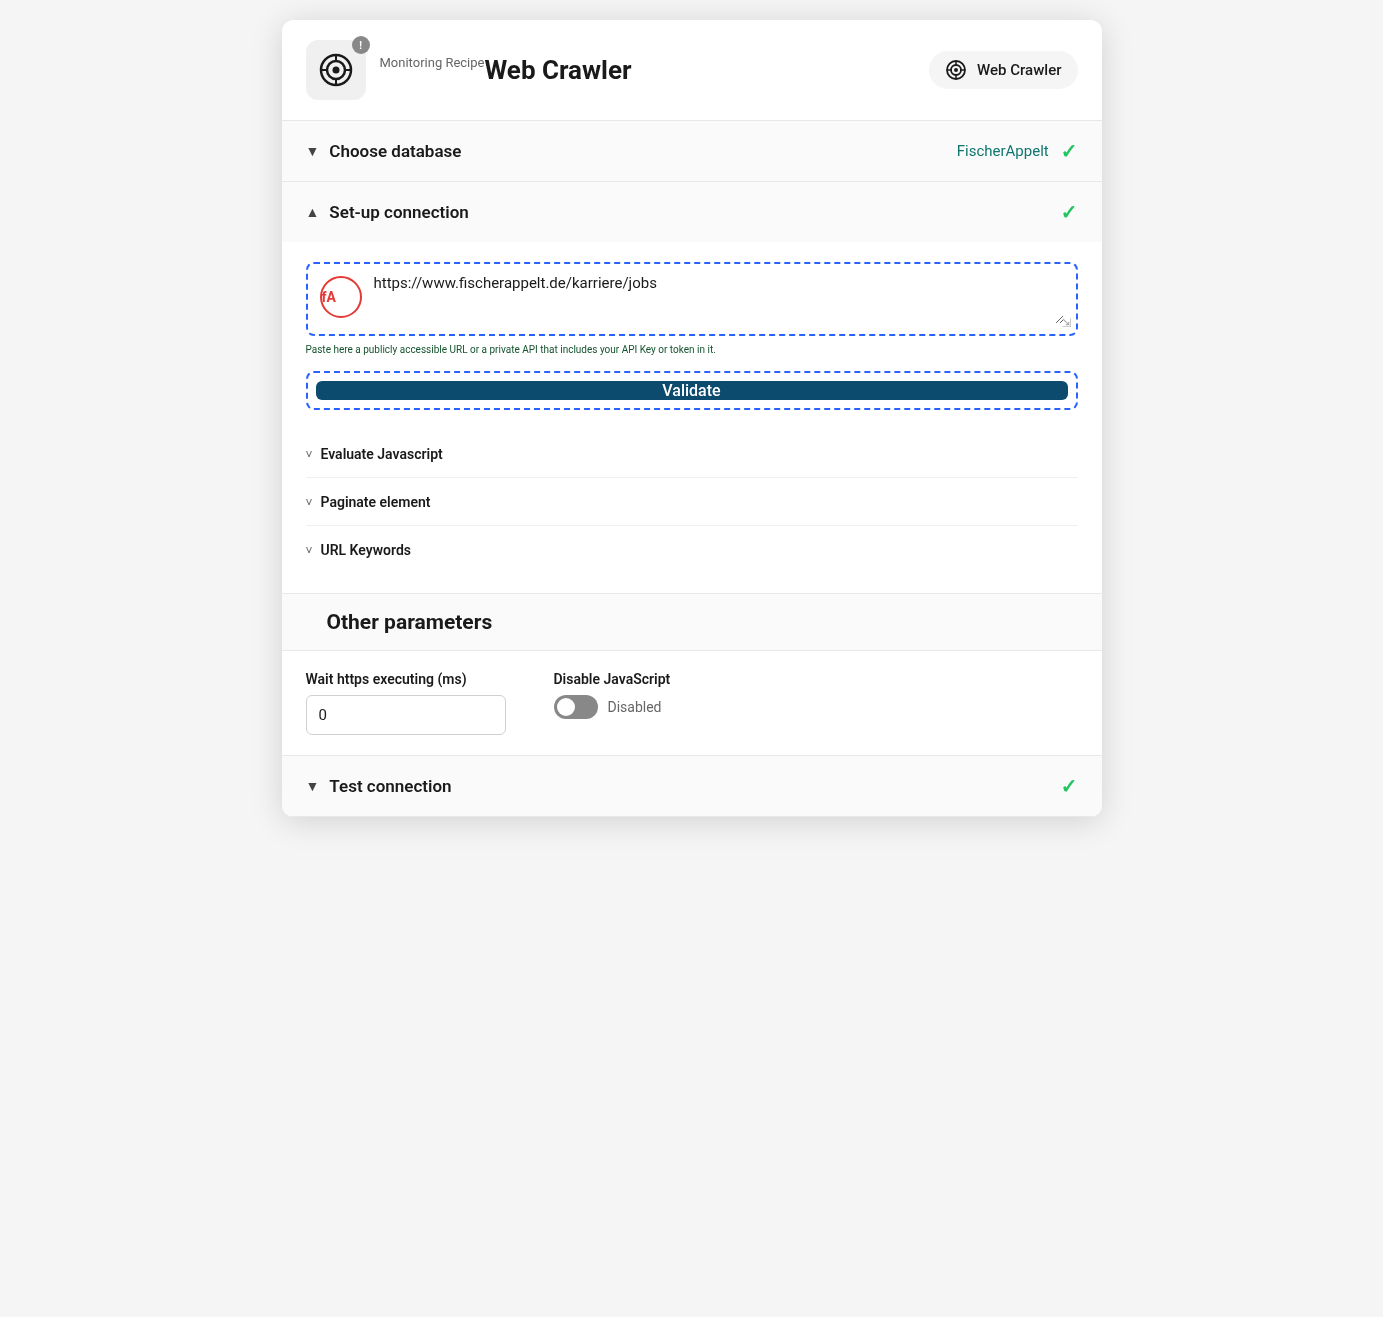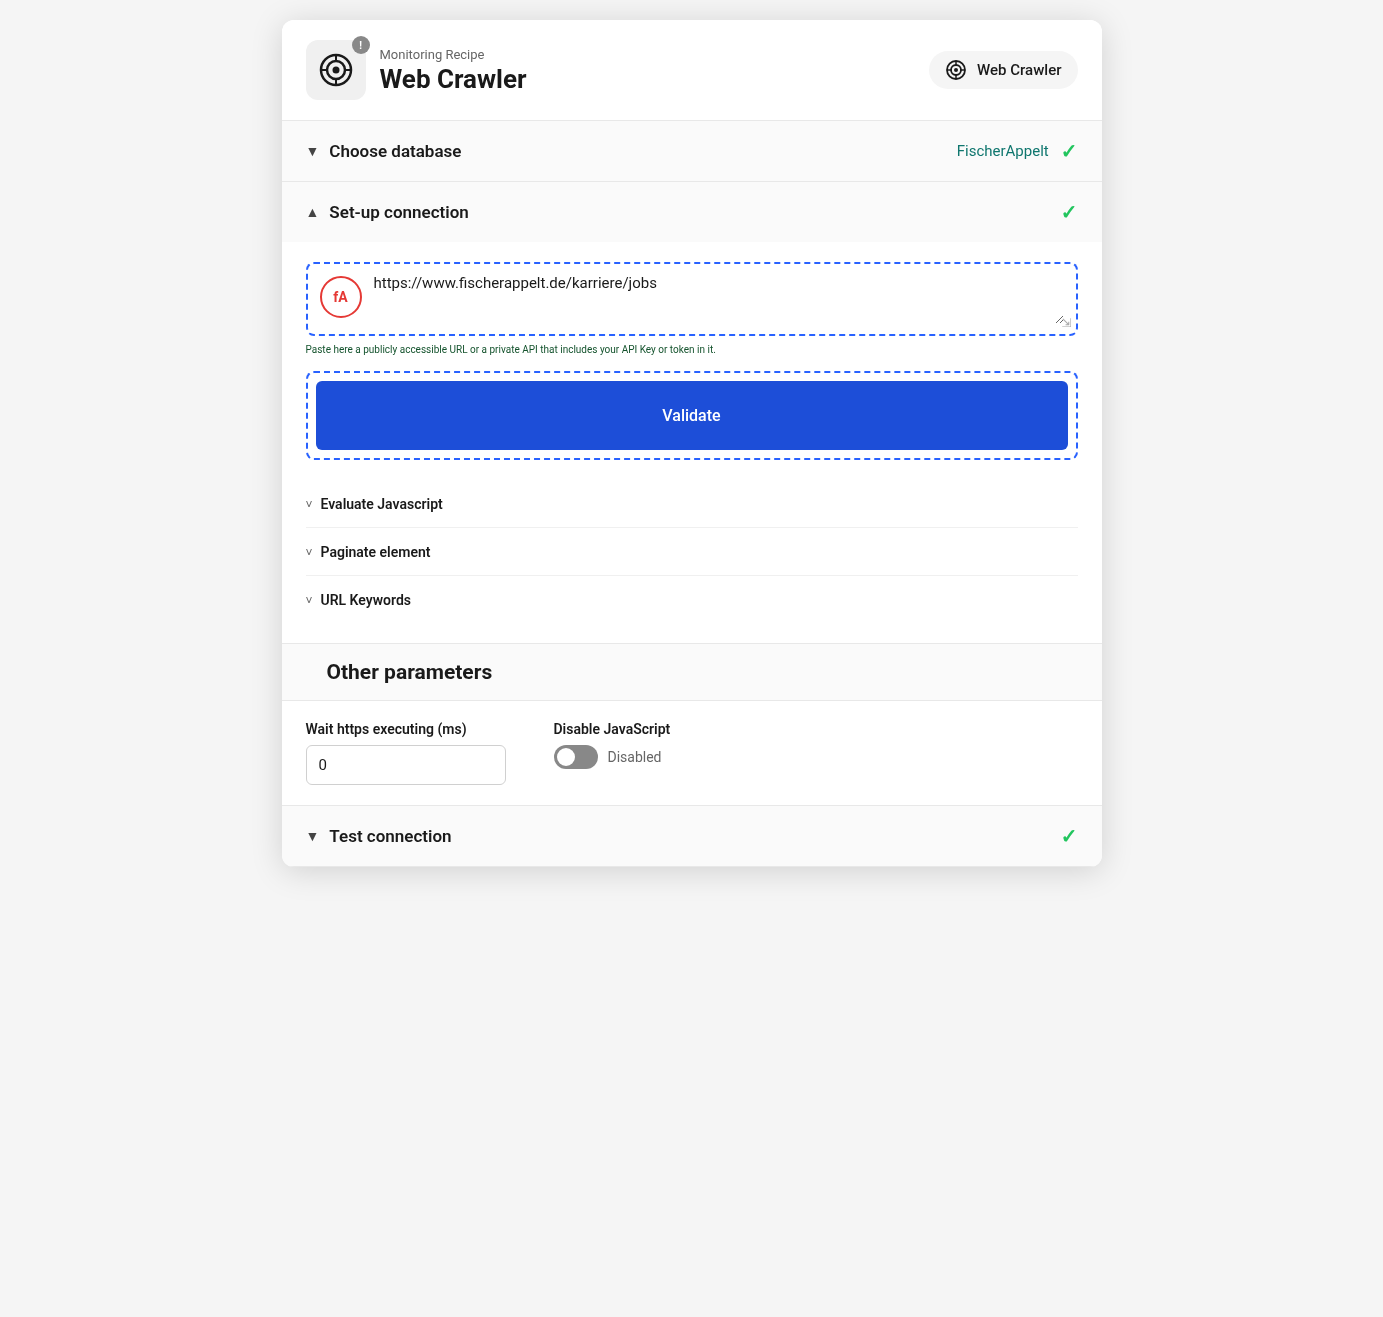--- a/index.html
+++ b/index.html
@@ -58,21 +58,21 @@
       color: white;
       font-size: 10px;
       font-weight: bold;
     }
     .target-icon {
       width: 36px;
       height: 36px;
     }
     .header-title-group {
       display: flex;
-      flex-direction: column;
+      flex-direction: row;
     }
     .header-subtitle {
       font-size: 13px;
       color: #666;
       margin-bottom: 2px;
     }
     .header-title {
       font-size: 26px;
       font-weight: 700;
       color: #1a1a1a;
@@ -159,21 +159,21 @@
       margin-bottom: 8px;
       position: relative;
     }
     .fa-badge {
       width: 42px;
       height: 42px;
       border-radius: 50%;
       border: 2px solid #e53935;
       display: flex;
       align-items: center;
-      justify-content: center;
+      justify-content: flex-start;
       flex-shrink: 0;
       margin-top: 2px;
     }
     .fa-text {
       font-size: 14px;
       font-weight: 700;
       color: #e53935;
     }
     .url-textarea {
       flex: 1;
@@ -200,25 +200,25 @@
     }
     
     .validate-container {
       border: 2px dashed #2962ff;
       border-radius: 8px;
       padding: 8px;
       margin-bottom: 20px;
     }
     .validate-btn {
       width: 100%;
-      background: #1d4ed8;
+      background: #0c4a6e;
       color: #ffffff;
       border: none;
       border-radius: 6px;
-      padding: 25px;
+      padding: 0;
       font-size: 16px;
       font-weight: 500;
       cursor: pointer;
       font-family: inherit;
     }
     
     .option-row {
       padding: 14px 0;
       border-bottom: 1px solid #f0f0f0;
       cursor: pointer;

